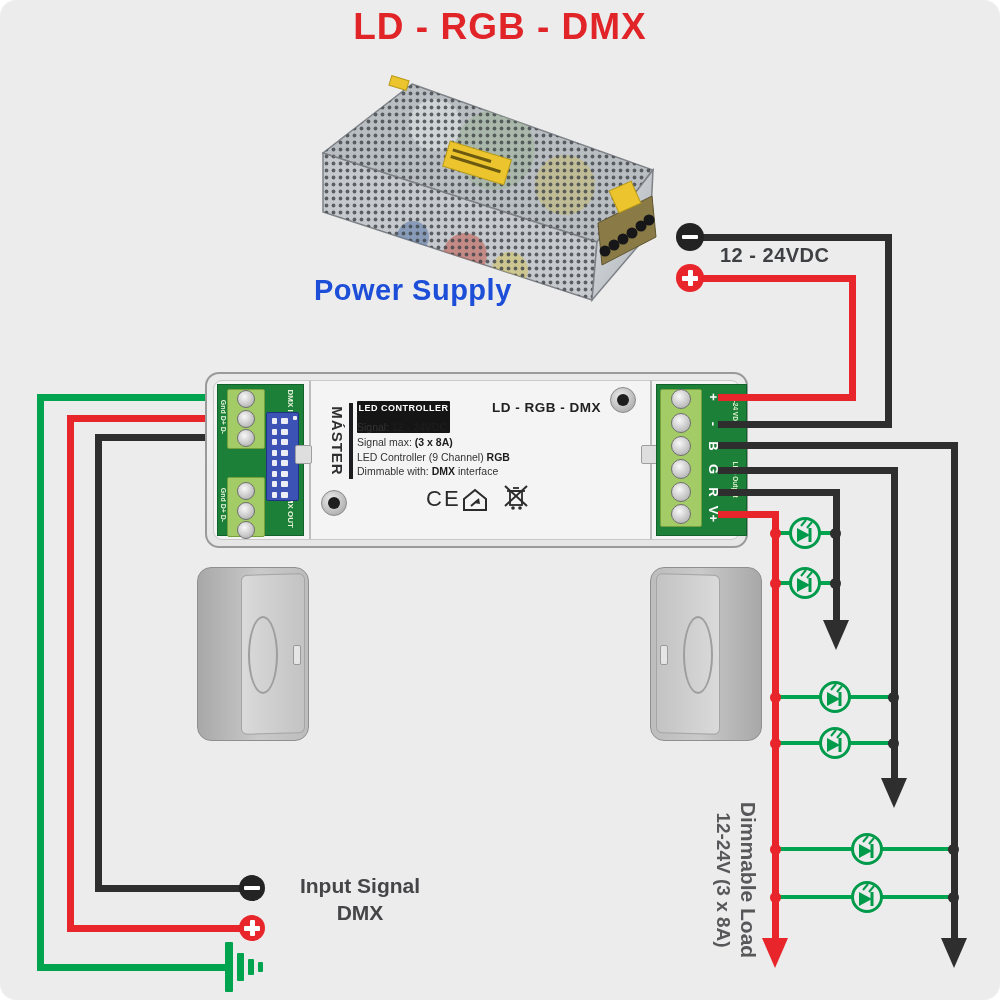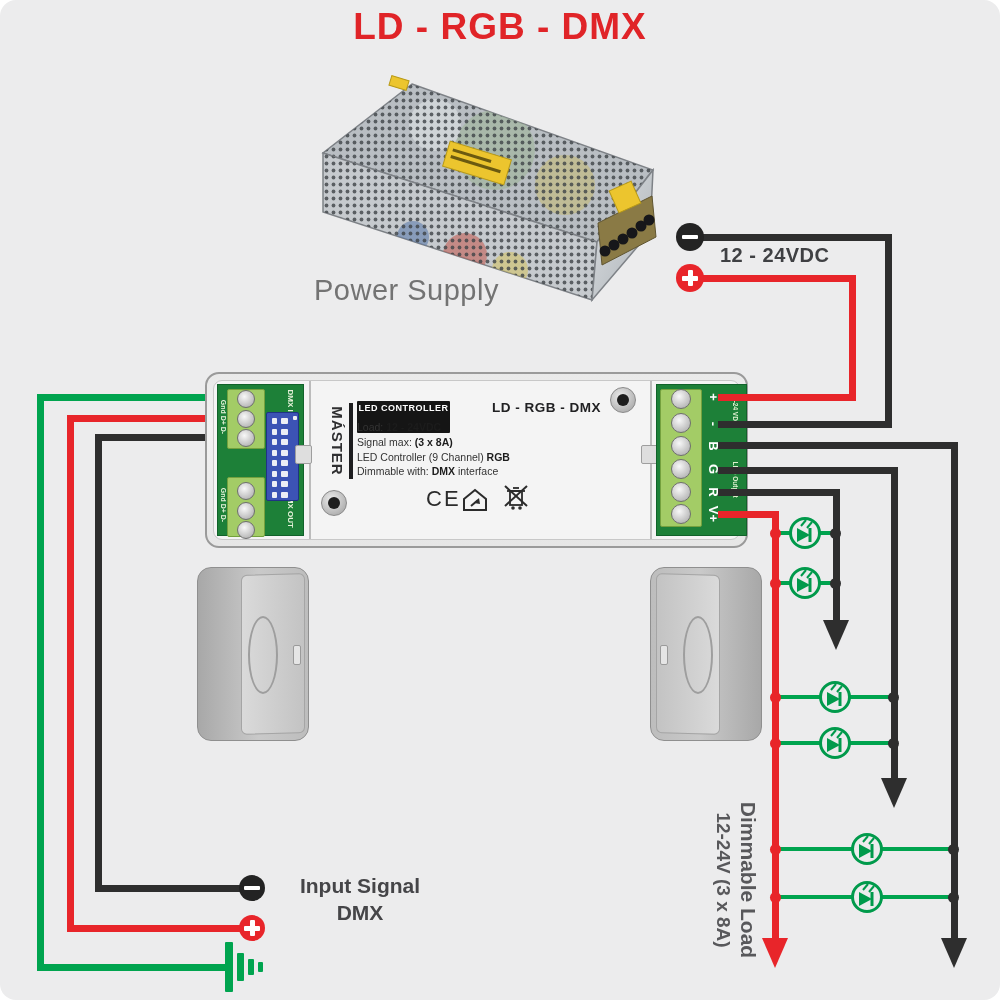--- a/index.html
+++ b/index.html
@@ -1,20 +1,20 @@
 <!DOCTYPE html>
 <html><head>
 <meta charset="utf-8">
 <style>
   html,body{margin:0;padding:0;background:#ffffff;font-family:"Liberation Sans",sans-serif;}
   .screen{position:relative;width:1000px;height:1000px;background:#ececed;border-radius:16px;overflow:hidden;}
   .abs{position:absolute;}
   
   .page-title{left:0;top:6px;width:1000px;text-align:center;font-size:37px;font-weight:bold;letter-spacing:1px;color:#e02428;}
-  .psu-caption{left:314px;top:274px;font-size:29px;font-weight:normal;color:#737373;letter-spacing:.5px;}
+  .psu-caption{left:314px;top:274px;font-size:29px;font-weight:bold;color:#1d4ed8;letter-spacing:.5px;}
   .volt-label{left:720px;top:244px;font-size:20px;font-weight:bold;color:#3f4043;letter-spacing:.5px;}
   .input-signal{left:278px;top:872px;width:164px;text-align:center;color:#454548;font-weight:bold;font-size:21px;line-height:27px;}
   .load-label{left:610px;top:854px;width:250px;height:52px;transform:rotate(90deg);text-align:center;color:#58585b;font-weight:bold;}
   .load-label .l1{font-size:21px;line-height:26px;}
   .load-label .l2{font-size:19px;line-height:24px;}
   
   .hb{height:7px;background:#2e2e2e;} .vb{width:7px;background:#2e2e2e;}
   .hr{height:7px;background:#e8252a;} .vr{width:7px;background:#e8252a;}
   .hg{height:7px;background:#00a44f;} .vg{width:7px;background:#00a44f;}
   .ledrow{height:4px;background:#00a44f;}
@@ -186,21 +186,21 @@
     <div class="sl" style="left:26px;top:3px;width:4px;height:4px"></div>
   </div>
   <div class="abs tab" style="left:295px;top:445px;width:17px;height:19px"></div>
   <div class="abs tab" style="left:641px;top:445px;width:17px;height:19px"></div>
 
   <div class="abs brand" style="left:288px;top:433px;width:100px;height:16px">MÁSTER</div>
   <div class="abs brand-bar" style="left:349px;top:403px;height:76px"></div>
   <div class="abs badge" style="left:357px;top:401px;width:93px;height:32px">LED CONTROLLER</div>
   <div class="abs model" style="left:492px;top:400px;width:140px">LD - RGB - DMX</div>
   <div class="abs" style="left:357px;top:420px;width:250px">
-    <div class="spec"><span>Load: </span><b>12 - 24VDC</b><span></span></div>
+    <div class="spec"><span>Signal: </span><b>12 - 24VDC</b><span></span></div>
     <div class="spec"><span>Signal max: </span><b>(3 x 8A)</b><span></span></div>
     <div class="spec"><span>LED Controller (9 Channel) </span><b>RGB</b><span></span></div>
     <div class="spec"><span>Dimmable with: </span><b>DMX</b><span> interface</span></div>
   </div>
   <div class="abs ce" style="left:426px;top:486px">CE</div>
   <svg class="abs" style="left:461px;top:487px" width="28" height="26" viewBox="0 0 28 26">
     <polygon points="3,12 14,3 25,12 25,23 3,23" fill="none" stroke="#2b2b2b" stroke-width="2"></polygon>
     <line x1="10" y1="19" x2="17" y2="13" stroke="#2b2b2b" stroke-width="2"></line>
     <polygon points="18,11 19,17 13,16" fill="#2b2b2b"></polygon>
   </svg>

